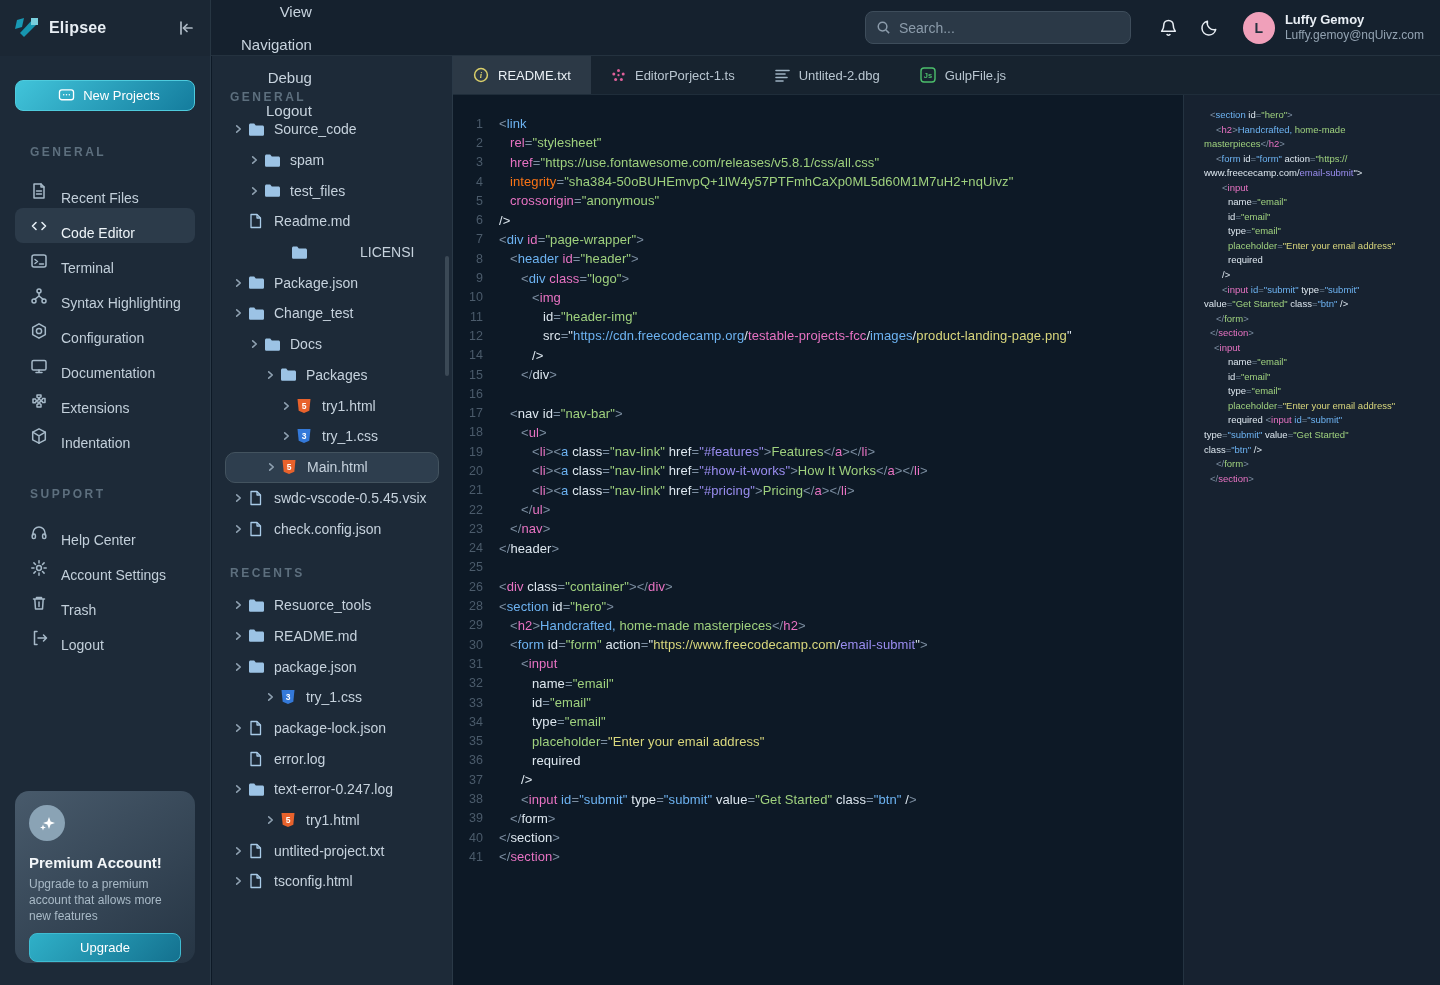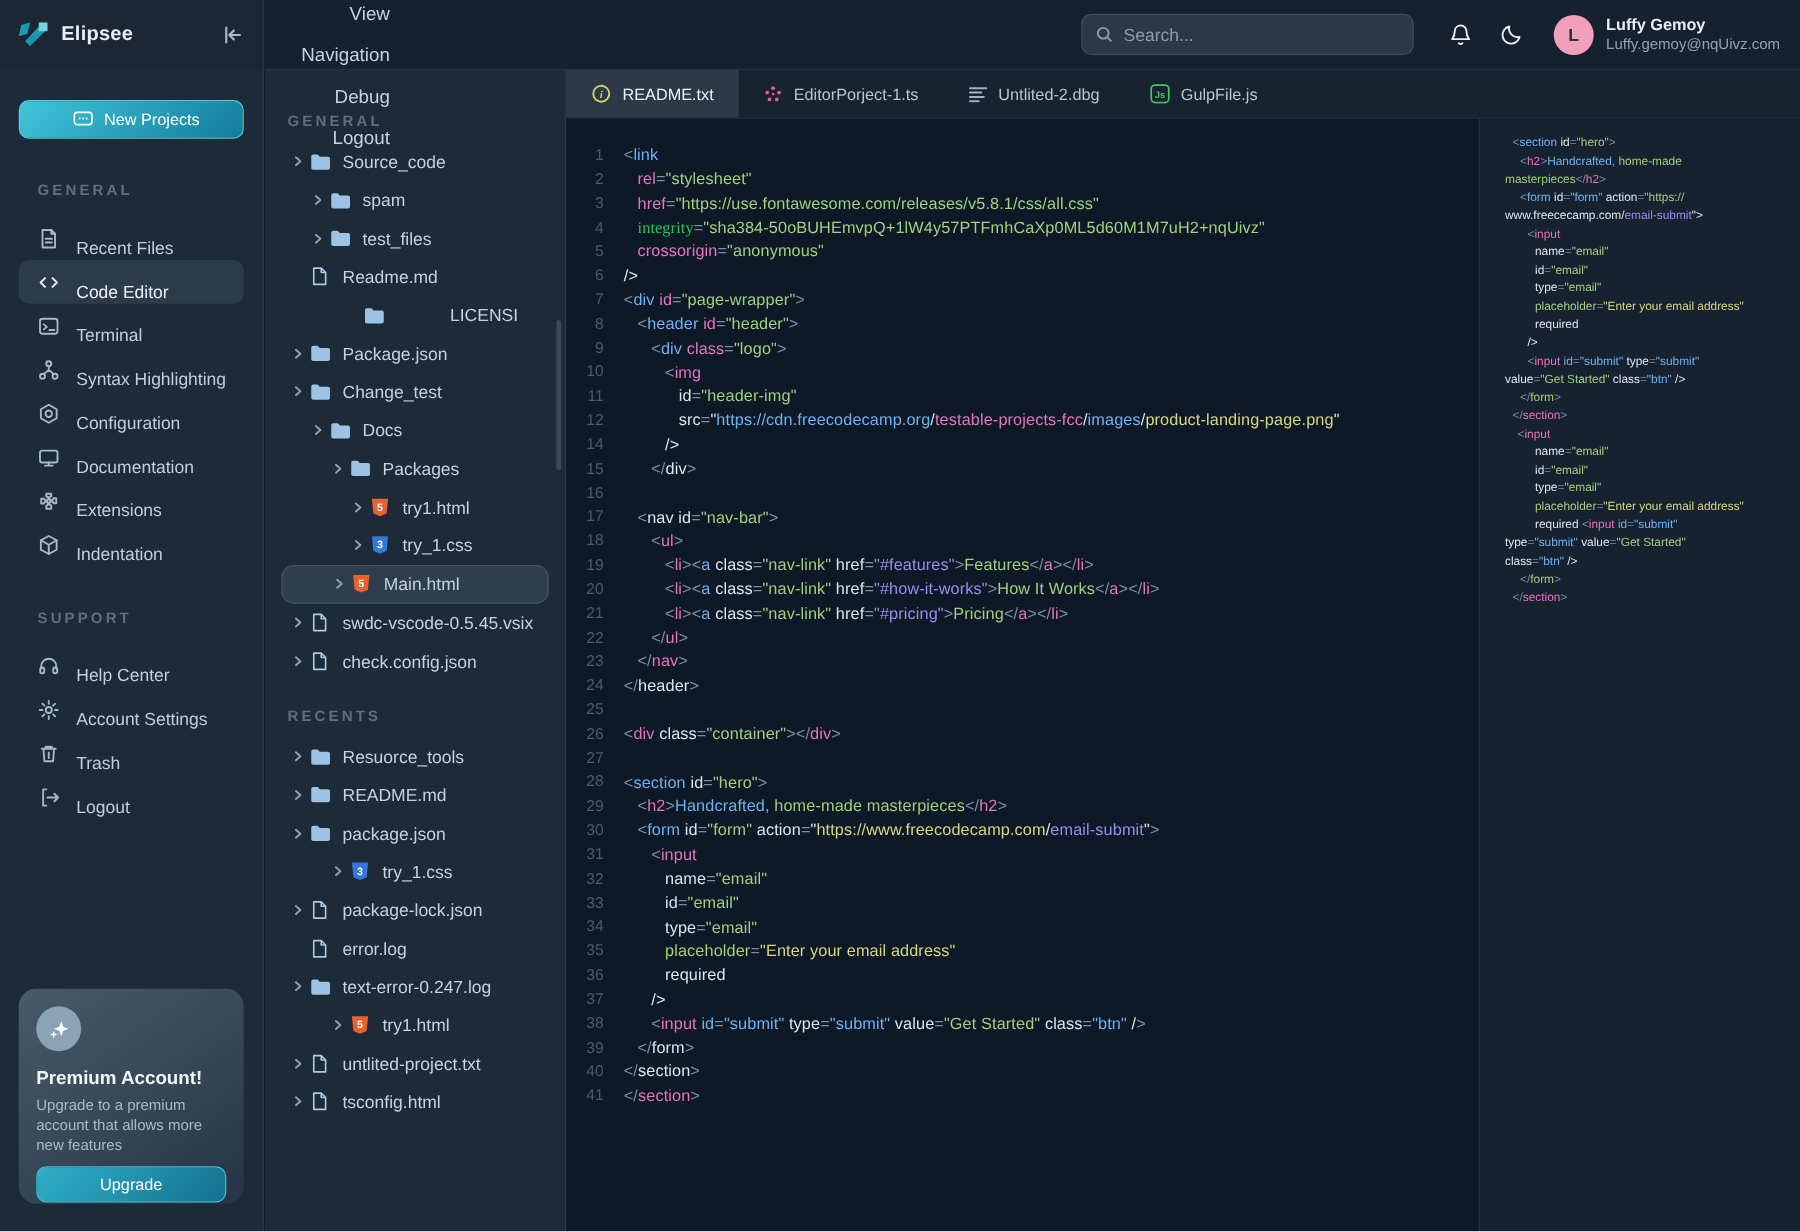--- a/index.html
+++ b/index.html
@@ -651,21 +651,21 @@
         <div class="cline">
           <span class="ln">2</span>
           <span class="ct" style="padding-left: 11px;"><span style="color: rgb(232, 115, 195);">rel</span><span style="color: rgb(123, 141, 160);">=</span><span style="color: rgb(159, 209, 126);">"stylesheet"</span></span>
         </div>
         <div class="cline">
           <span class="ln">3</span>
           <span class="ct" style="padding-left: 11px;"><span style="color: rgb(232, 115, 195);">href</span><span style="color: rgb(123, 141, 160);">=</span><span style="color: rgb(159, 209, 126);">"https://use.fontawesome.com/releases/v5.8.1/css/all.css"</span></span>
         </div>
         <div class="cline">
           <span class="ln">4</span>
-          <span class="ct" style="padding-left: 11px;"><span style="color: #22c55e; font-family: Liberation Serif, serif;">integrity</span><span style="color: rgb(123, 141, 160);">=</span><span style="color: rgb(159, 209, 126);">"sha384-50oBUHEmvpQ+1lW4y57PTFmhCaXp0ML5d60M1M7uH2+nqUivz"</span></span>
+          <span class="ct" style="padding-left: 11px;"><span style="color: #f97316;">integrity</span><span style="color: rgb(123, 141, 160);">=</span><span style="color: rgb(159, 209, 126);">"sha384-50oBUHEmvpQ+1lW4y57PTFmhCaXp0ML5d60M1M7uH2+nqUivz"</span></span>
         </div>
         <div class="cline">
           <span class="ln">5</span>
           <span class="ct" style="padding-left: 11px;"><span style="color: rgb(232, 115, 195);">crossorigin</span><span style="color: rgb(123, 141, 160);">=</span><span style="color: rgb(159, 209, 126);">"anonymous"</span></span>
         </div>
         <div class="cline">
           <span class="ln">6</span>
           <span class="ct" style="padding-left: 0px;"><span style="color: rgb(221, 231, 239);">/&gt;</span></span>
         </div>
         <div class="cline">
@@ -736,24 +736,20 @@
           <span class="ln">24</span>
           <span class="ct" style="padding-left: 0px;"><span style="color: rgb(123, 141, 160);">&lt;/</span><span style="color: rgb(221, 231, 239);">header</span><span style="color: rgb(123, 141, 160);">&gt;</span></span>
         </div>
         <div class="cline">
           <span class="ln">25</span>
           <span class="ct" style="padding-left: 0px;"></span>
         </div>
         <div class="cline">
           <span class="ln">26</span>
           <span class="ct" style="padding-left: 0px;"><span style="color: rgb(123, 141, 160);">&lt;</span><span style="color: rgb(232, 115, 195);">div </span><span style="color: rgb(221, 231, 239);">class</span><span style="color: rgb(123, 141, 160);">=</span><span style="color: rgb(159, 209, 126);">"container"</span><span style="color: rgb(123, 141, 160);">&gt;&lt;/</span><span style="color: rgb(232, 115, 195);">div</span><span style="color: rgb(123, 141, 160);">&gt;</span></span>
-        </div>
-        <div class="cline">
-          <span class="ln">27</span>
-          <span class="ct" style="padding-left: 0px;"></span>
         </div>
         <div class="cline">
           <span class="ln">28</span>
           <span class="ct" style="padding-left: 0px;"><span style="color: rgb(123, 141, 160);">&lt;</span><span style="color: rgb(109, 179, 242);">section </span><span style="color: rgb(221, 231, 239);">id</span><span style="color: rgb(123, 141, 160);">=</span><span style="color: rgb(159, 209, 126);">"hero"</span><span style="color: rgb(123, 141, 160);">&gt;</span></span>
         </div>
         <div class="cline">
           <span class="ln">29</span>
           <span class="ct" style="padding-left: 11px;"><span style="color: rgb(123, 141, 160);">&lt;</span><span style="color: rgb(232, 115, 195);">h2</span><span style="color: rgb(123, 141, 160);">&gt;</span><span style="color: rgb(109, 179, 242);">Handcrafted,</span><span style="color: rgb(159, 209, 126);"> home-made masterpieces</span><span style="color: rgb(123, 141, 160);">&lt;/</span><span style="color: rgb(232, 115, 195);">h2</span><span style="color: rgb(123, 141, 160);">&gt;</span></span>
         </div>
         <div class="cline">

